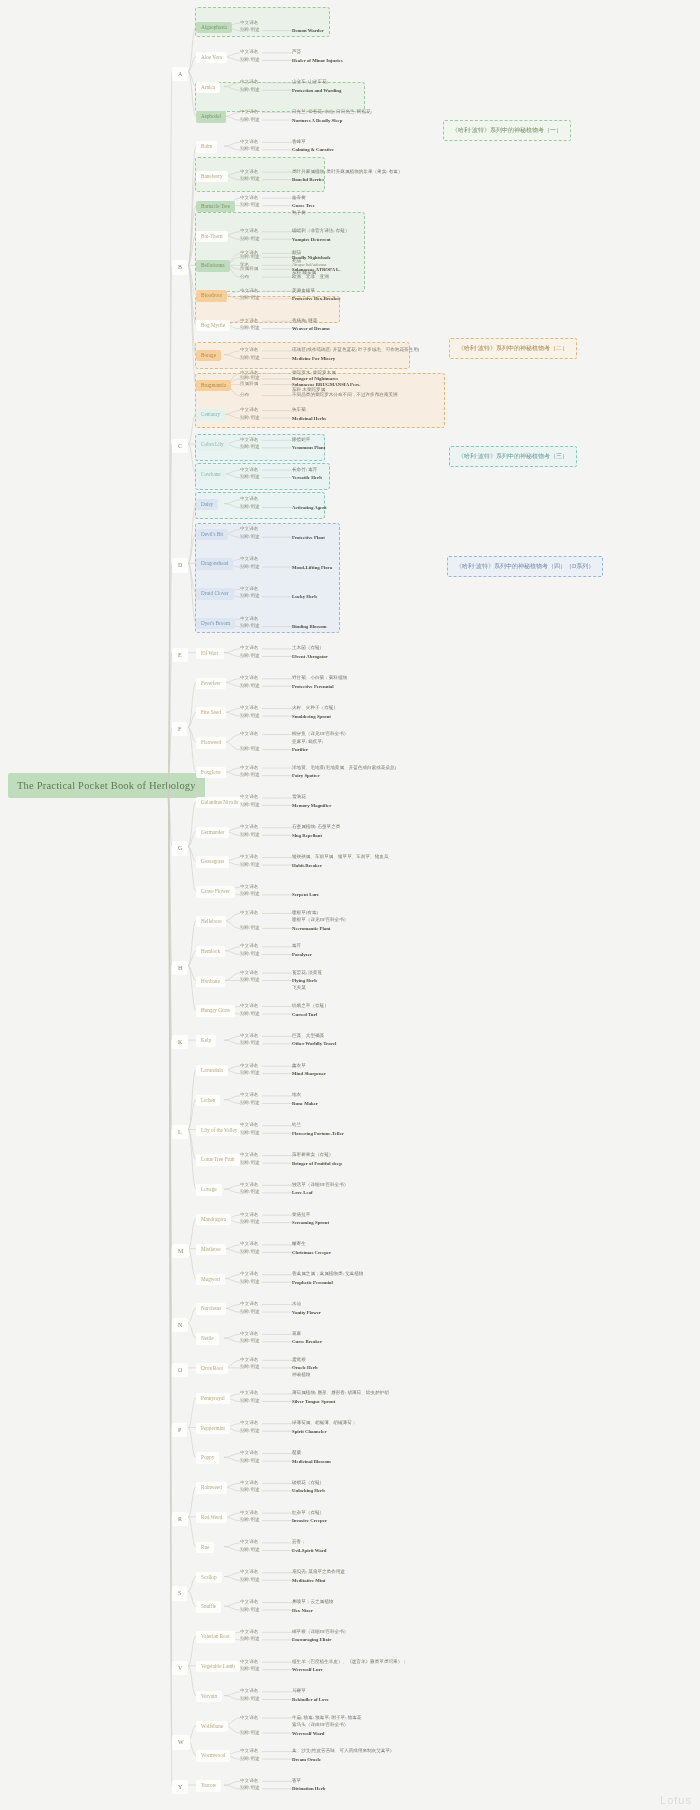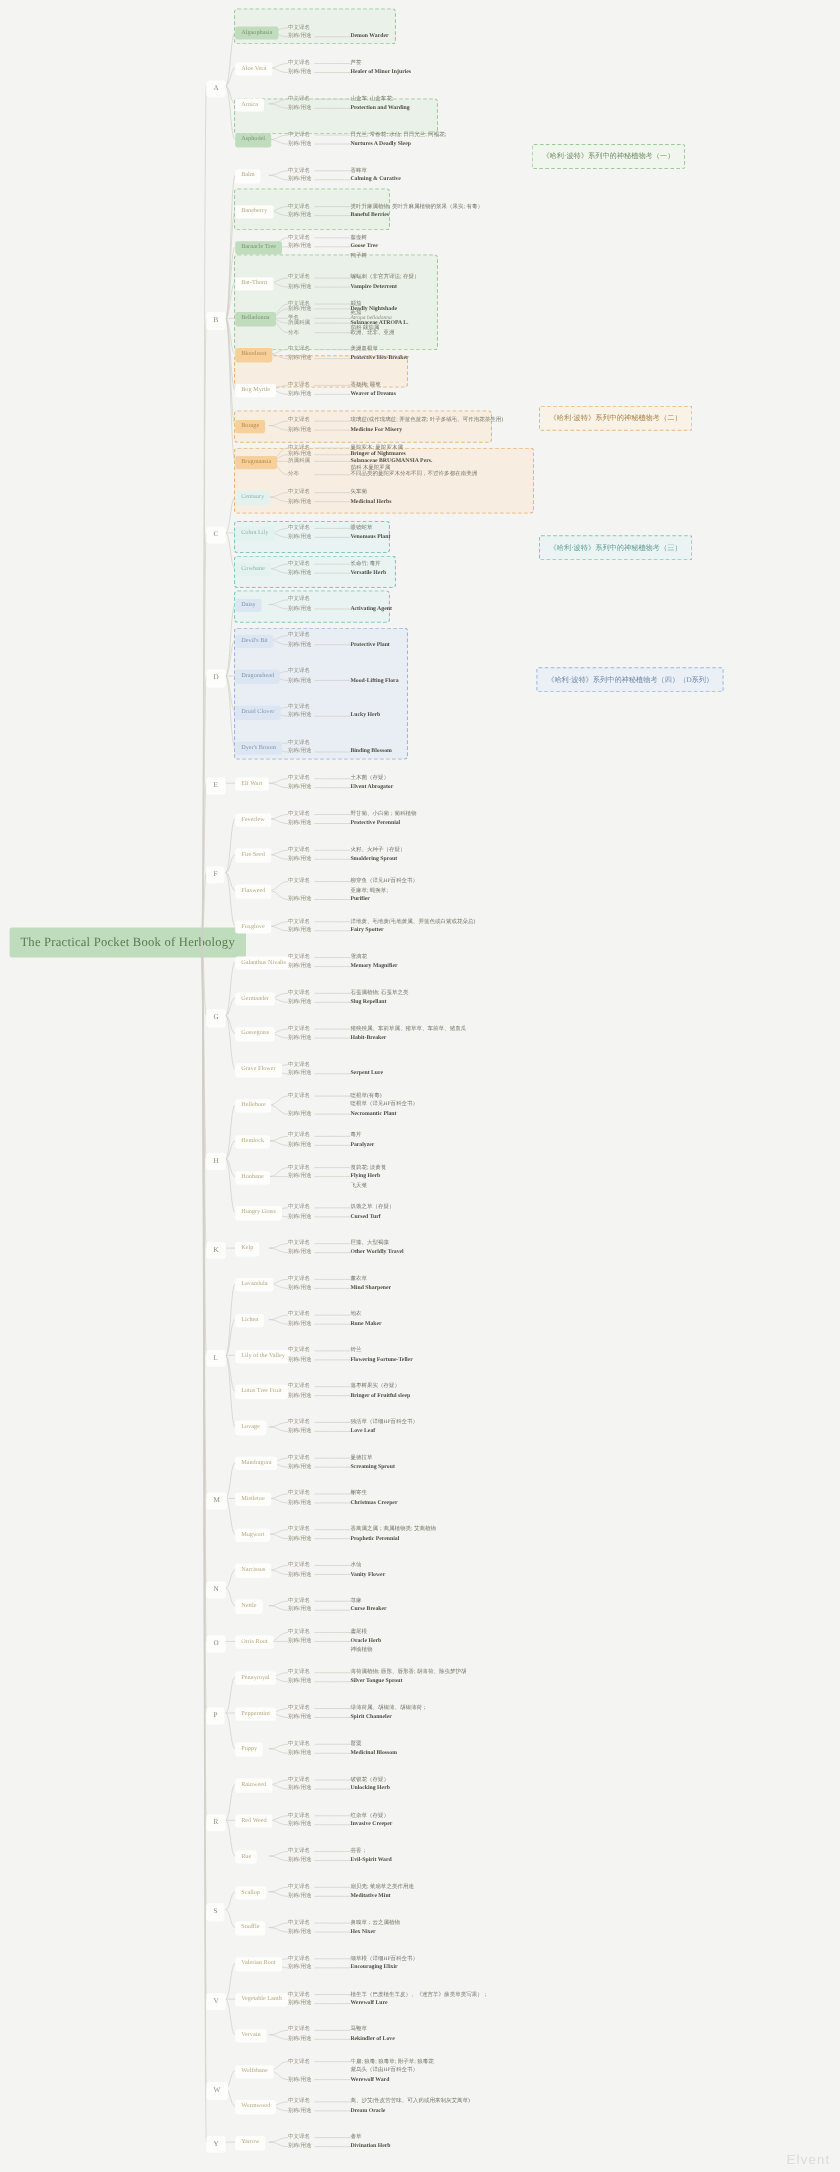--- a/index.html
+++ b/index.html
@@ -774,14 +774,14 @@
       <div class="node field" style="left: 240px; top: 1756.55px;">别称/用途</div>
       <div class="node val b" style="left: 292px; top: 1756.55px;">Dream Oracle</div>
       <div class="node letter" style="left: 172px; top: 1780.1px;">Y</div>
       <div class="node plant" style="left: 196px; top: 1780.1px;">Yarrow</div>
       <div class="node field" style="left: 240px; top: 1778.85px;">中文译名</div>
       <div class="node val" style="left: 292px; top: 1778.85px;">蓍草</div>
       <div class="node field" style="left: 240px; top: 1786.35px;">别称/用途</div>
       <div class="node val b" style="left: 292px; top: 1786.35px;">Divination Herb</div>
     </div>
 
-  <div class="watermark">Elvent</div>
+  <div class="watermark">Lotus</div>
 </div>
 
 </body></html>

